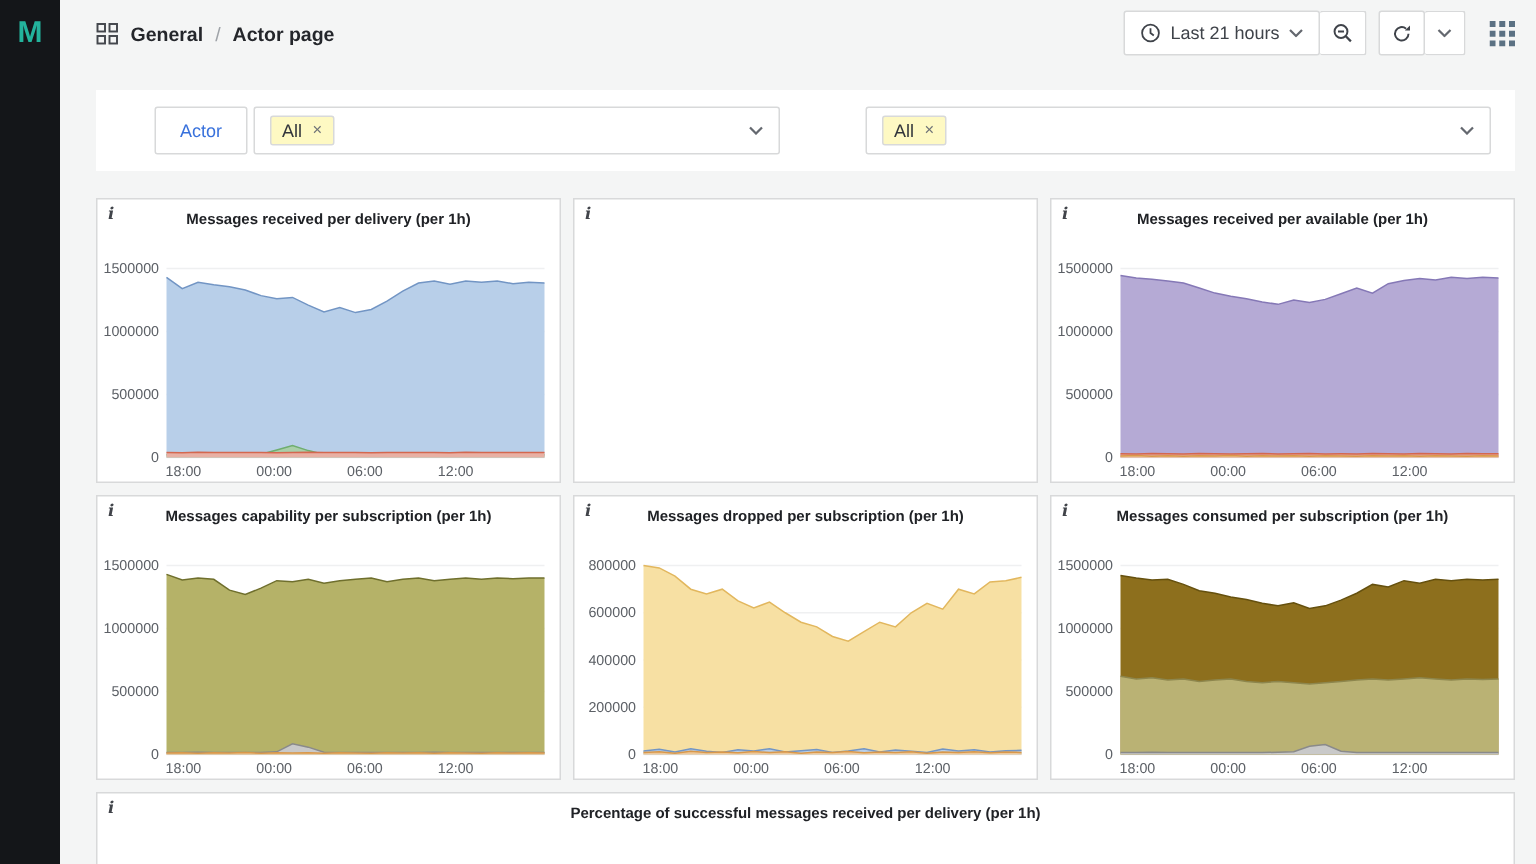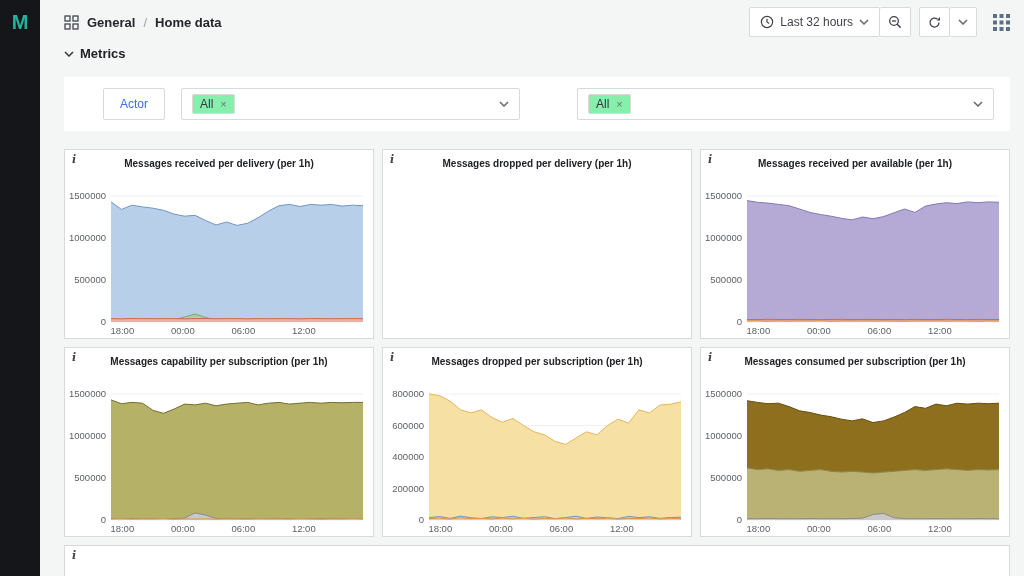--- a/index.html
+++ b/index.html
@@ -24,26 +24,26 @@
   .btn-group { display:flex; }
   .btn-group .btn + .btn { border-left:none; }
   .icon-btn { padding:0 8px; }
   .apps-wrap { margin-left:8px; display:flex; cursor:pointer; }
 
   .section-header { display:flex; align-items:center; gap:6px; font-size:13px; font-weight:bold;
                     color:#202226; height:24px; margin-top:2px; cursor:pointer; }
 
   .filters-strip { background:#fff; margin-top:16px; padding:11px 16px; display:grid;
                    grid-template-columns:1fr 1fr; gap:34px; flex-shrink:0; }
-  .filter { display:flex; gap:16px; height:32px;padding-left:23px; }
+  .filter { display:flex; gap:4px; height:32px;padding-left:23px; }
   .filter-label { display:flex; align-items:center; background:#fff; border:1px solid #d8d9da;
                   border-radius:2px; color:#3871dc; font-size:12px; padding:0 16px; white-space:nowrap; }
   .filter-select { flex:1; display:flex; align-items:center; background:#fff; border:1px solid #d8d9da;
                    border-radius:2px; padding:0 10px; gap:6px; cursor:pointer; }
-  .chip { display:flex; align-items:center; gap:7px; border:1px solid #d8d9da; background:#86efac;
+  .chip { display:flex; align-items:center; gap:7px; border:1px solid #d8d9da; background:#fef9c3;
           border-radius:2px; font-size:12px; color:#33363c; padding:2px 7px; }
   .chip-x { color:#6e7277; font-size:11px; cursor:pointer; }
   .select-caret { margin-left:auto; display:flex; }
 
   .grid { margin-top:18px; display:grid; grid-template-columns:repeat(3,1fr); gap:8px; flex-shrink:0; }
   .panel { background:#fff; border:1px solid #d8d9da; position:relative; height:190px;
            display:flex; flex-direction:column; }
   .panel-title { text-align:center; font-size:10px; font-weight:bold; color:#202226;
                  padding:8px 10px 0; cursor:pointer; white-space:nowrap; }
   .panel-info { position:absolute; top:3px; left:7px; font-family:"DejaVu Serif", serif;
@@ -73,33 +73,33 @@
               <g fill="none" stroke="#44474d" stroke-width="1.3">
                 <rect x="1" y="1" width="5" height="5"></rect>
                 <rect x="9" y="1" width="5" height="5"></rect>
                 <rect x="1" y="9" width="5" height="5"></rect>
                 <rect x="9" y="9" width="5" height="5"></rect>
               </g>
             </svg>
         </span>
         <span class="crumb">General</span>
         <span class="crumb-sep">/</span>
-        <span class="crumb">Home data</span>
+        <span class="crumb">Actor page</span>
       </div>
 
       <div class="top-actions">
         <div class="btn-group">
           <button class="btn">
             <span style="display:flex;">
               <svg width="14" height="14" viewBox="0 0 14 14">
                   <circle cx="7" cy="7" r="5.6" fill="none" stroke="#3f434a" stroke-width="1.2"></circle>
                   <path d="M7 3.8V7l2.2 1.6" fill="none" stroke="#3f434a" stroke-width="1.2"></path>
                 </svg>
             </span>
-            <span>Last 32 hours</span>
+            <span>Last 21 hours</span>
             <span style="display:flex;">
               <svg width="10" height="6" viewBox="0 0 10 6">
                   <path d="M1 1l4 4 4-4" fill="none" stroke="#64686f" stroke-width="1.5"></path>
                 </svg>
             </span>
           </button>
           <button class="btn icon-btn">
             <span style="display:flex;">
               <svg width="14" height="14" viewBox="0 0 14 14">
                   <circle cx="6" cy="6" r="4.3" fill="none" stroke="#3f434a" stroke-width="1.3"></circle>
@@ -137,28 +137,20 @@
               <rect x="6.5" y="6.5" width="4" height="4"></rect>
               <rect x="13" y="6.5" width="4" height="4"></rect>
               <rect x="0" y="13" width="4" height="4"></rect>
               <rect x="6.5" y="13" width="4" height="4"></rect>
               <rect x="13" y="13" width="4" height="4"></rect>
             </svg>
         </span>
       </div>
     </header>
 
-    <div class="section-header">
-      <span style="display:flex;">
-        <svg width="10" height="6" viewBox="0 0 10 6">
-            <path d="M1 1l4 4 4-4" fill="none" stroke="#33363c" stroke-width="1.5"></path>
-          </svg>
-      </span>
-      <span>Metrics</span>
-    </div>
 
     <div class="filters-strip">
       <div class="filter">
         <span class="filter-label">Actor</span>
         <div class="filter-select">
           <span class="chip">
             <span>All</span>
             <span class="chip-x">×</span>
           </span>
           <span class="select-caret">
@@ -207,21 +199,20 @@
               <path d="M46.0,132.2L56.5,132.3L67.0,132.0L77.5,132.2L88.0,132.3L98.5,132.1L109.0,131.8L119.5,129.0L130.0,126.0L140.5,129.4L151.0,132.0L161.5,132.2L172.0,132.2L182.5,132.3L193.0,132.1L203.5,132.2L214.0,132.0L224.5,132.2L235.0,132.3L245.5,132.1L256.0,132.2L266.5,132.0L277.0,132.3L287.5,132.2L298.0,132.2L298,134L46,134Z" fill="#a9cfa9" stroke="none"></path>
               <path d="M46.0,132.2L56.5,132.3L67.0,132.0L77.5,132.2L88.0,132.3L98.5,132.1L109.0,131.8L119.5,129.0L130.0,126.0L140.5,129.4L151.0,132.0L161.5,132.2L172.0,132.2L182.5,132.3L193.0,132.1L203.5,132.2L214.0,132.0L224.5,132.2L235.0,132.3L245.5,132.1L256.0,132.2L266.5,132.0L277.0,132.3L287.5,132.2L298.0,132.2" fill="none" stroke="#6fae6f" stroke-width="1"></path>
               <path d="M46.0,130.6L56.5,130.8L67.0,130.5L77.5,130.6L88.0,130.7L98.5,130.6L109.0,130.6L119.5,130.8L130.0,130.6L140.5,130.5L151.0,130.7L161.5,130.6L172.0,130.6L182.5,130.8L193.0,130.6L203.5,130.7L214.0,130.6L224.5,130.6L235.0,130.8L245.5,130.5L256.0,130.6L266.5,130.7L277.0,130.6L287.5,130.6L298.0,130.6L298,134L46,134Z" fill="#e8b0a4" stroke="none"></path>
               <path d="M46.0,130.6L56.5,130.8L67.0,130.5L77.5,130.6L88.0,130.7L98.5,130.6L109.0,130.6L119.5,130.8L130.0,130.6L140.5,130.5L151.0,130.7L161.5,130.6L172.0,130.6L182.5,130.8L193.0,130.6L203.5,130.7L214.0,130.6L224.5,130.6L235.0,130.8L245.5,130.5L256.0,130.6L266.5,130.7L277.0,130.6L287.5,130.6L298.0,130.6" fill="none" stroke="#d4674f" stroke-width="1"></path>
             </svg>
         </div>
       </div>
 
       <div class="panel">
         <span class="panel-info">i</span>
-        <div class="panel-title">Messages dropped per delivery (per 1h)</div>
       </div>
 
       <div class="panel">
         <span class="panel-info">i</span>
         <div class="panel-title">Messages received per available (per 1h)</div>
         <div class="panel-body">
           <svg class="chart" preserveAspectRatio="none" viewBox="0 0 308 150">
               <line x1="46" y1="134" x2="298" y2="134" stroke="#eff0f1" stroke-width="1"></line>
               <text x="41" y="137" text-anchor="end" class="tick">0</text>
               <line x1="46" y1="92.00000000000001" x2="298" y2="92.00000000000001" stroke="#eff0f1" stroke-width="1"></line>
@@ -324,16 +315,17 @@
               <path d="M46.0,132.7L56.5,132.7L67.0,132.5L77.5,132.7L88.0,132.7L98.5,132.7L109.0,132.6L119.5,132.7L130.0,132.7L140.5,132.7L151.0,132.5L161.5,132.2L172.0,128.5L182.5,127.4L193.0,131.8L203.5,132.7L214.0,132.7L224.5,132.7L235.0,132.6L245.5,132.7L256.0,132.7L266.5,132.7L277.0,132.6L287.5,132.7L298.0,132.7L298,134L46,134Z" fill="#c9c9c9" stroke="none"></path>
               <path d="M46.0,132.7L56.5,132.7L67.0,132.5L77.5,132.7L88.0,132.7L98.5,132.7L109.0,132.6L119.5,132.7L130.0,132.7L140.5,132.7L151.0,132.5L161.5,132.2L172.0,128.5L182.5,127.4L193.0,131.8L203.5,132.7L214.0,132.7L224.5,132.7L235.0,132.6L245.5,132.7L256.0,132.7L266.5,132.7L277.0,132.6L287.5,132.7L298.0,132.7" fill="none" stroke="#8a8a8a" stroke-width="1"></path>
             </svg>
         </div>
       </div>
 
     </div>
 
     <div class="panel wide">
       <span class="panel-info">i</span>
+      <div class="panel-title">Percentage of successful messages received per delivery (per 1h)</div>
     </div>
 
   </div>
 </div>
 
 </body></html>

